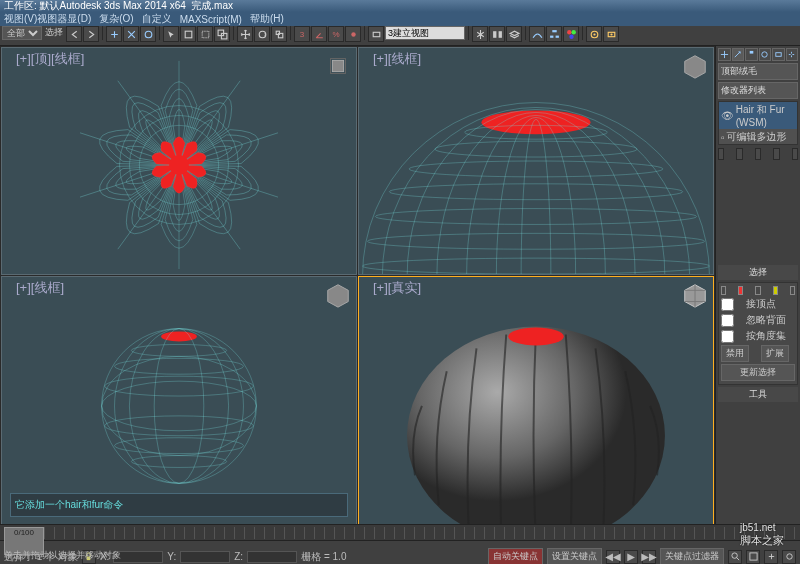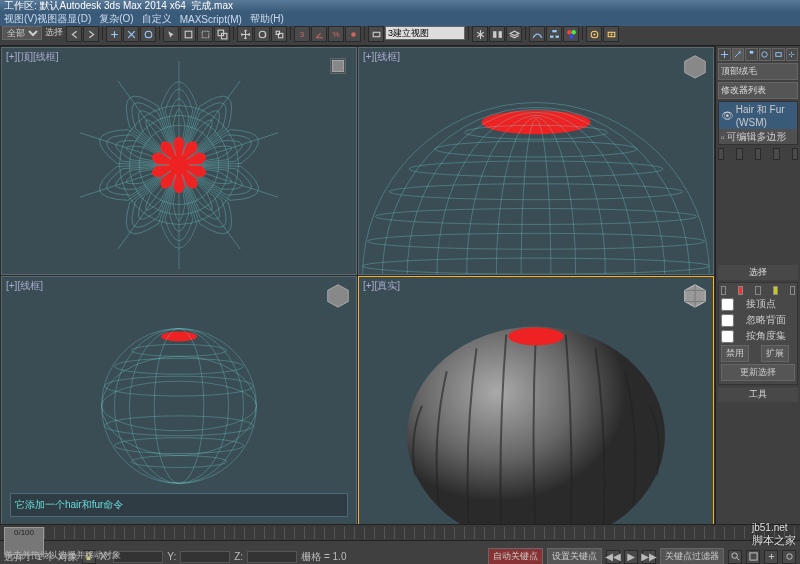--- a/index.html
+++ b/index.html
@@ -11,21 +11,21 @@
 .toolbar{height:20px;background:#404040;border-bottom:1px solid #222;display:flex;align-items:flex-start;padding:0 2px;gap:1px}
 .toolbar select{background:#555;color:#ccc;border:1px solid #666;font-size:9px;height:14px}
 .tbtn{width:16px;height:16px;background:#4a4a4a;border:1px solid #2a2a2a;display:flex;align-items:center;justify-content:center;cursor:pointer}
 .tbtn svg{width:11px;height:11px}
 .tsep{width:1px;height:14px;background:#2a2a2a;margin:0 2px}
 .tinput{background:#ddd;color:#000;border:1px solid #666;font-size:9px;height:14px;width:80px;padding:0 2px}
 .workspace{display:flex;height:478px}
 .viewports{flex:1;display:grid;grid-template-columns:1fr 1fr;grid-template-rows:228px 250px;background:#2a2a2a;gap:1px;padding:1px}
 .viewport{background:#3a4d55;position:relative;border:1px solid #5a6a72;overflow:hidden}
 .viewport.active{border-color:#ffb020}
-.vplabel{position:absolute;top:2px;left:4px;font-size:10px;color:#aac;z-index:5}
+.vplabel{position:absolute;top:2px;left:14px;font-size:13px;color:#aac;z-index:5}
 .vcube{position:absolute;top:4px;right:4px;width:28px;height:28px;z-index:5}
 .vcube svg{width:28px;height:28px}
 .vpsvg{width:100%;height:100%;display:block}
 .overlay-text{position:absolute;bottom:8px;left:8px;right:8px;background:rgba(40,50,55,.6);border:1px solid #4a6a7a;padding:4px;color:#6dd;font-size:10px;line-height:1.4}
 .cmdpanel{width:85px;background:#404040;border-left:1px solid #222;padding:2px;display:flex;flex-direction:column;gap:2px}
 .cp-tabs{display:flex;gap:1px}
 .cp-tab{width:13px;height:13px;background:#4a4a4a;border:1px solid #666;display:flex;align-items:center;justify-content:center;cursor:pointer}
 .cp-tab.active{background:#5a5a5a}
 .cp-head{background:#555;border:1px solid #666;font-size:9px;padding:1px 2px;color:#ddd}
 .cp-list{background:#505050;border:1px solid #333;height:44px;font-size:9px}
@@ -38,21 +38,21 @@
 .cp-btn{background:#555;border:1px solid #666;color:#ccc;font-size:9px;padding:1px 4px;cursor:pointer}
 .sq{width:9px;height:9px;border:1px solid #888}
 .sq.red{background:#e33}
 .sq.on{background:#cc0}
 .timeline{height:16px;background:#3a3a3a;border-top:1px solid #222;position:relative;display:flex;align-items:center}
 .timeline .ticks{flex:1;height:12px;background:linear-gradient(90deg,#555 0,#555 1px,transparent 1px);background-size:10px 100%;margin:0 4px;position:relative}
 .timeline .slider{position:absolute;left:0;top:0;width:40px;height:28px;background:#777;border:1px solid #999}
 .statusbar{height:32px;background:#404040;border-top:1px solid #222;display:flex;align-items:center;padding:0 4px;gap:4px;font-size:9px;color:#bbb}
 .statusbar .sinput{background:#333;border:1px solid #555;color:#ccc;height:12px;width:50px;font-size:8px;padding:0 2px}
 .statusbar .sbtn{width:14px;height:14px;background:#4a4a4a;border:1px solid #2a2a2a;display:flex;align-items:center;justify-content:center;cursor:pointer}
-.watermark{position:absolute;right:4px;bottom:16px;color:#fff;font-size:13px;opacity:.85;text-shadow:0 0 2px #000;font-family:Arial}
+.watermark{position:absolute;right:16px;bottom:16px;color:#fff;font-size:13px;opacity:.85;text-shadow:0 0 2px #000;font-family:Arial}
 .watermark .sub{font-size:11px}
 </style>
 </head>
 <body>
 
 <div class="titlebar">
   <span>工作区: 默认</span>
   <span class="title">
     <span>Autodesk 3ds Max 2014 x64</span>&nbsp;&nbsp;<span>完成.max</span>
   </span>

